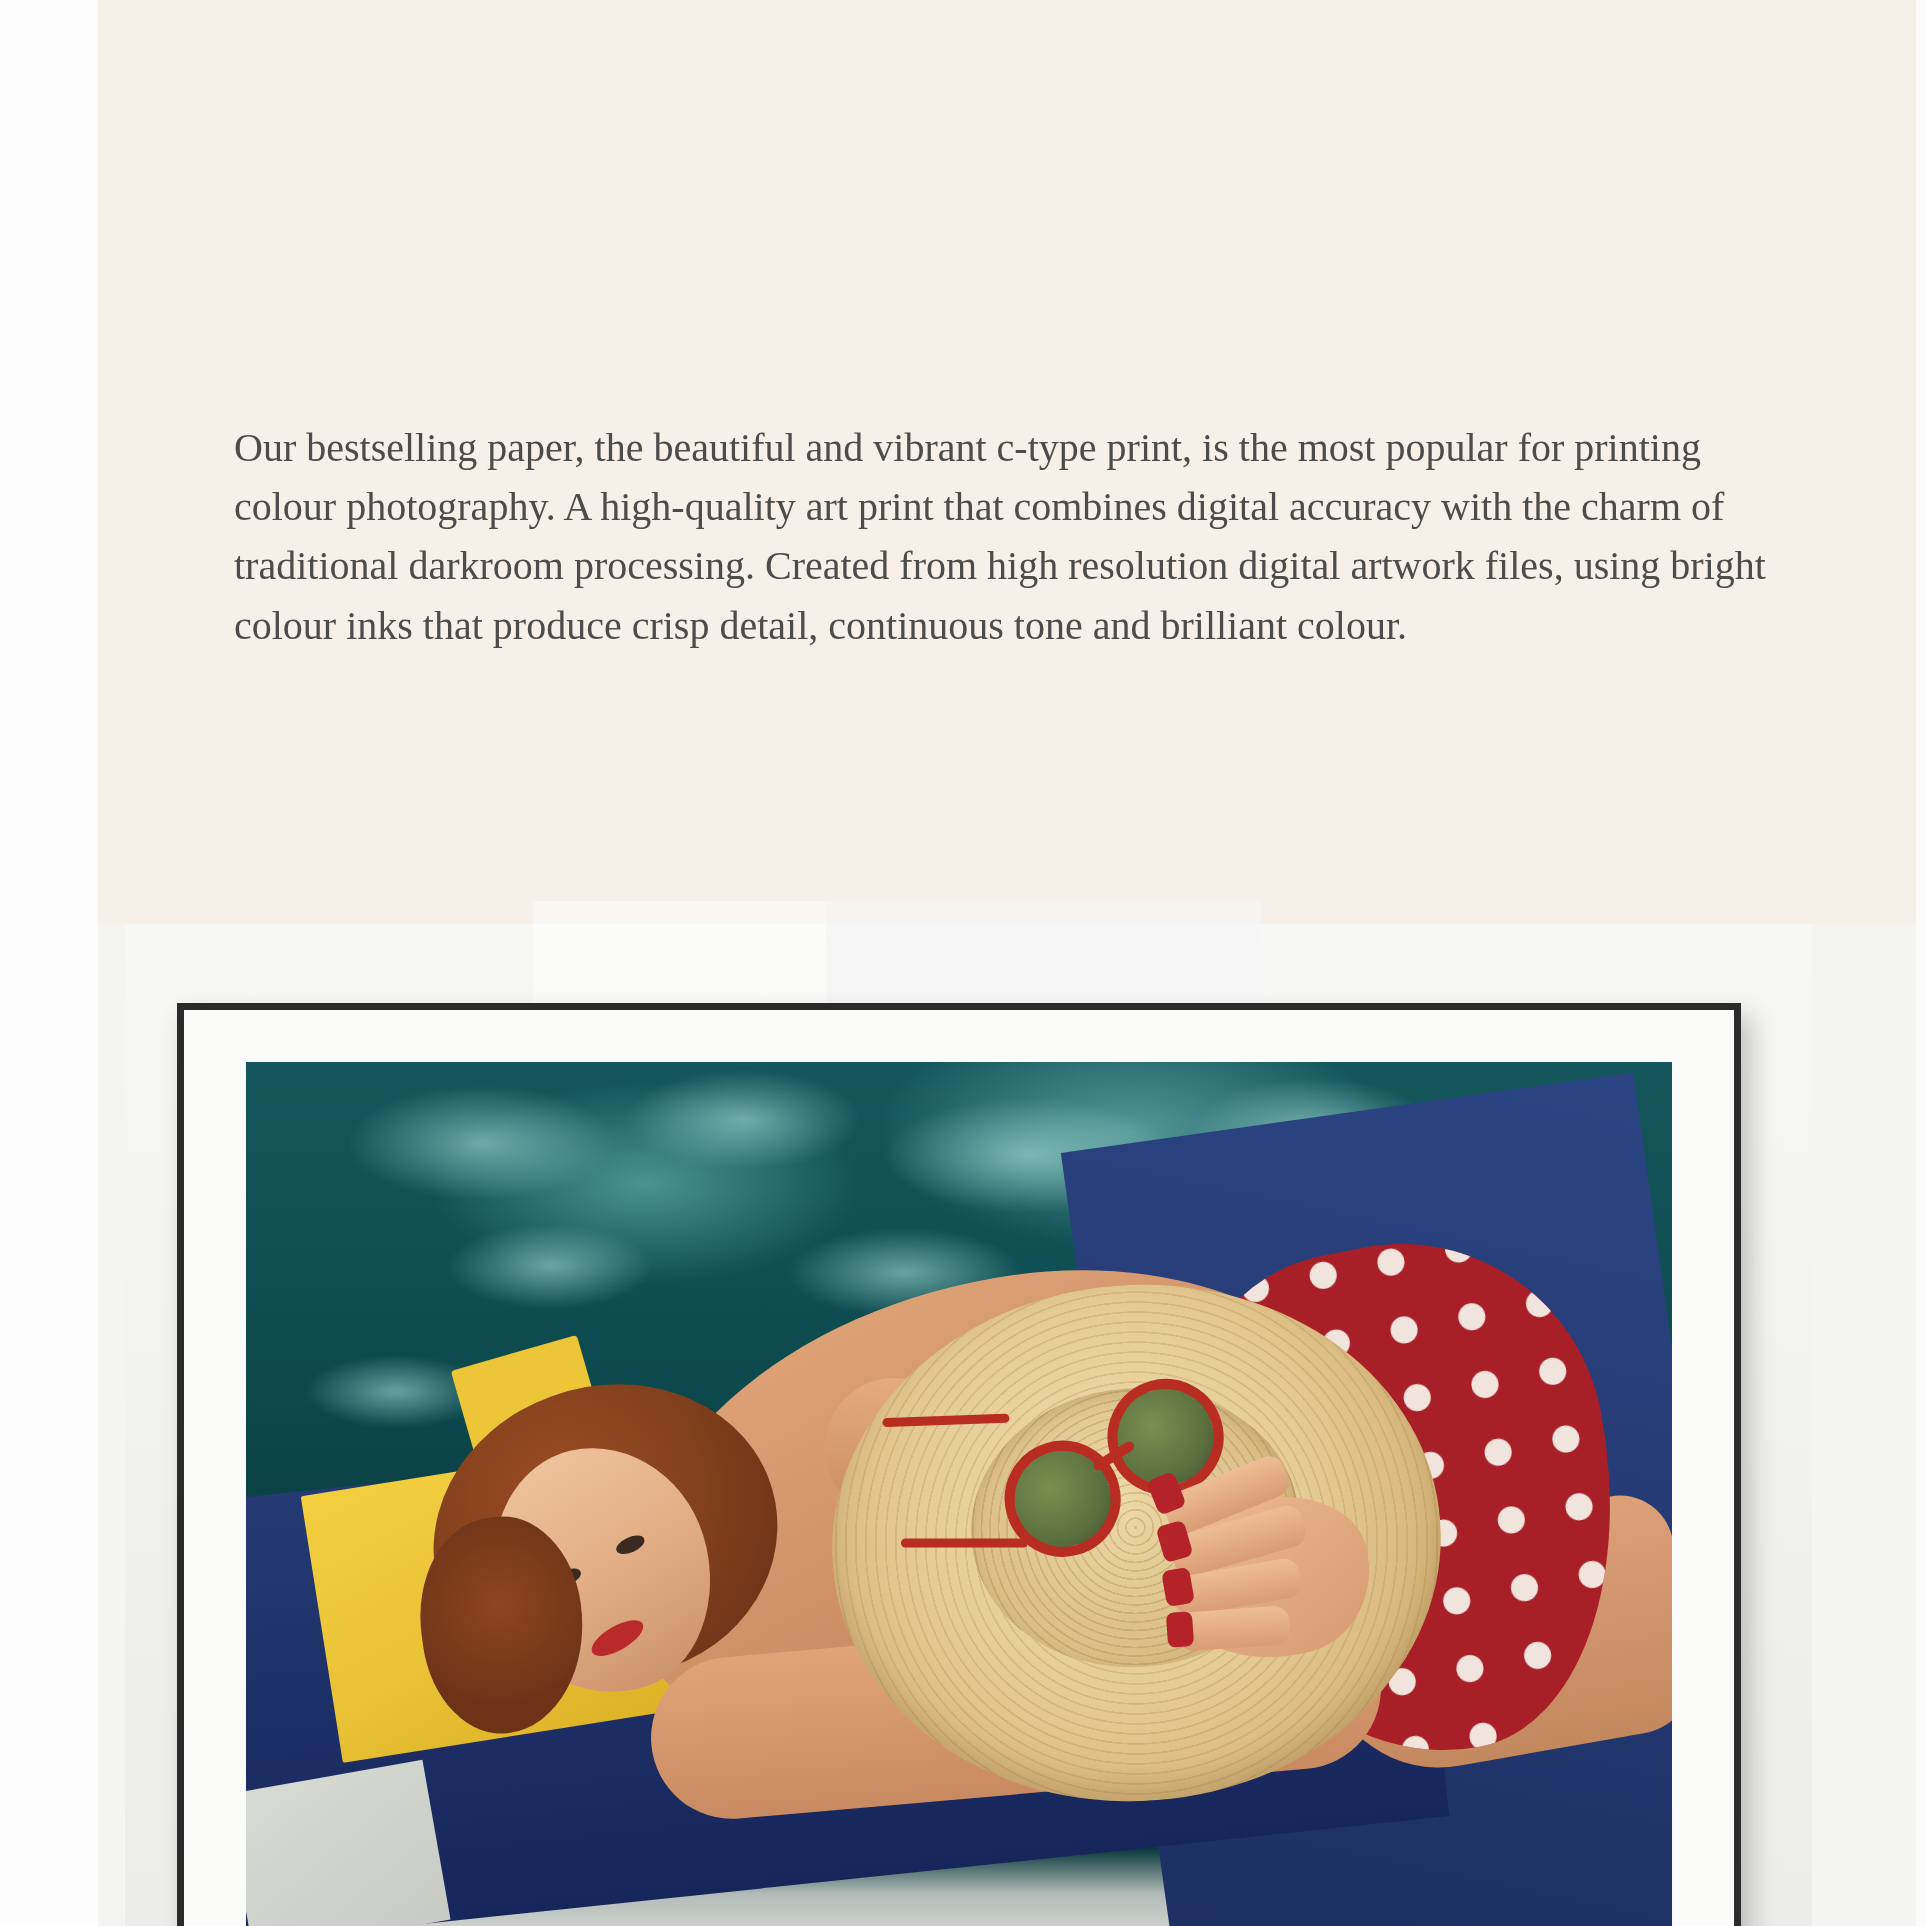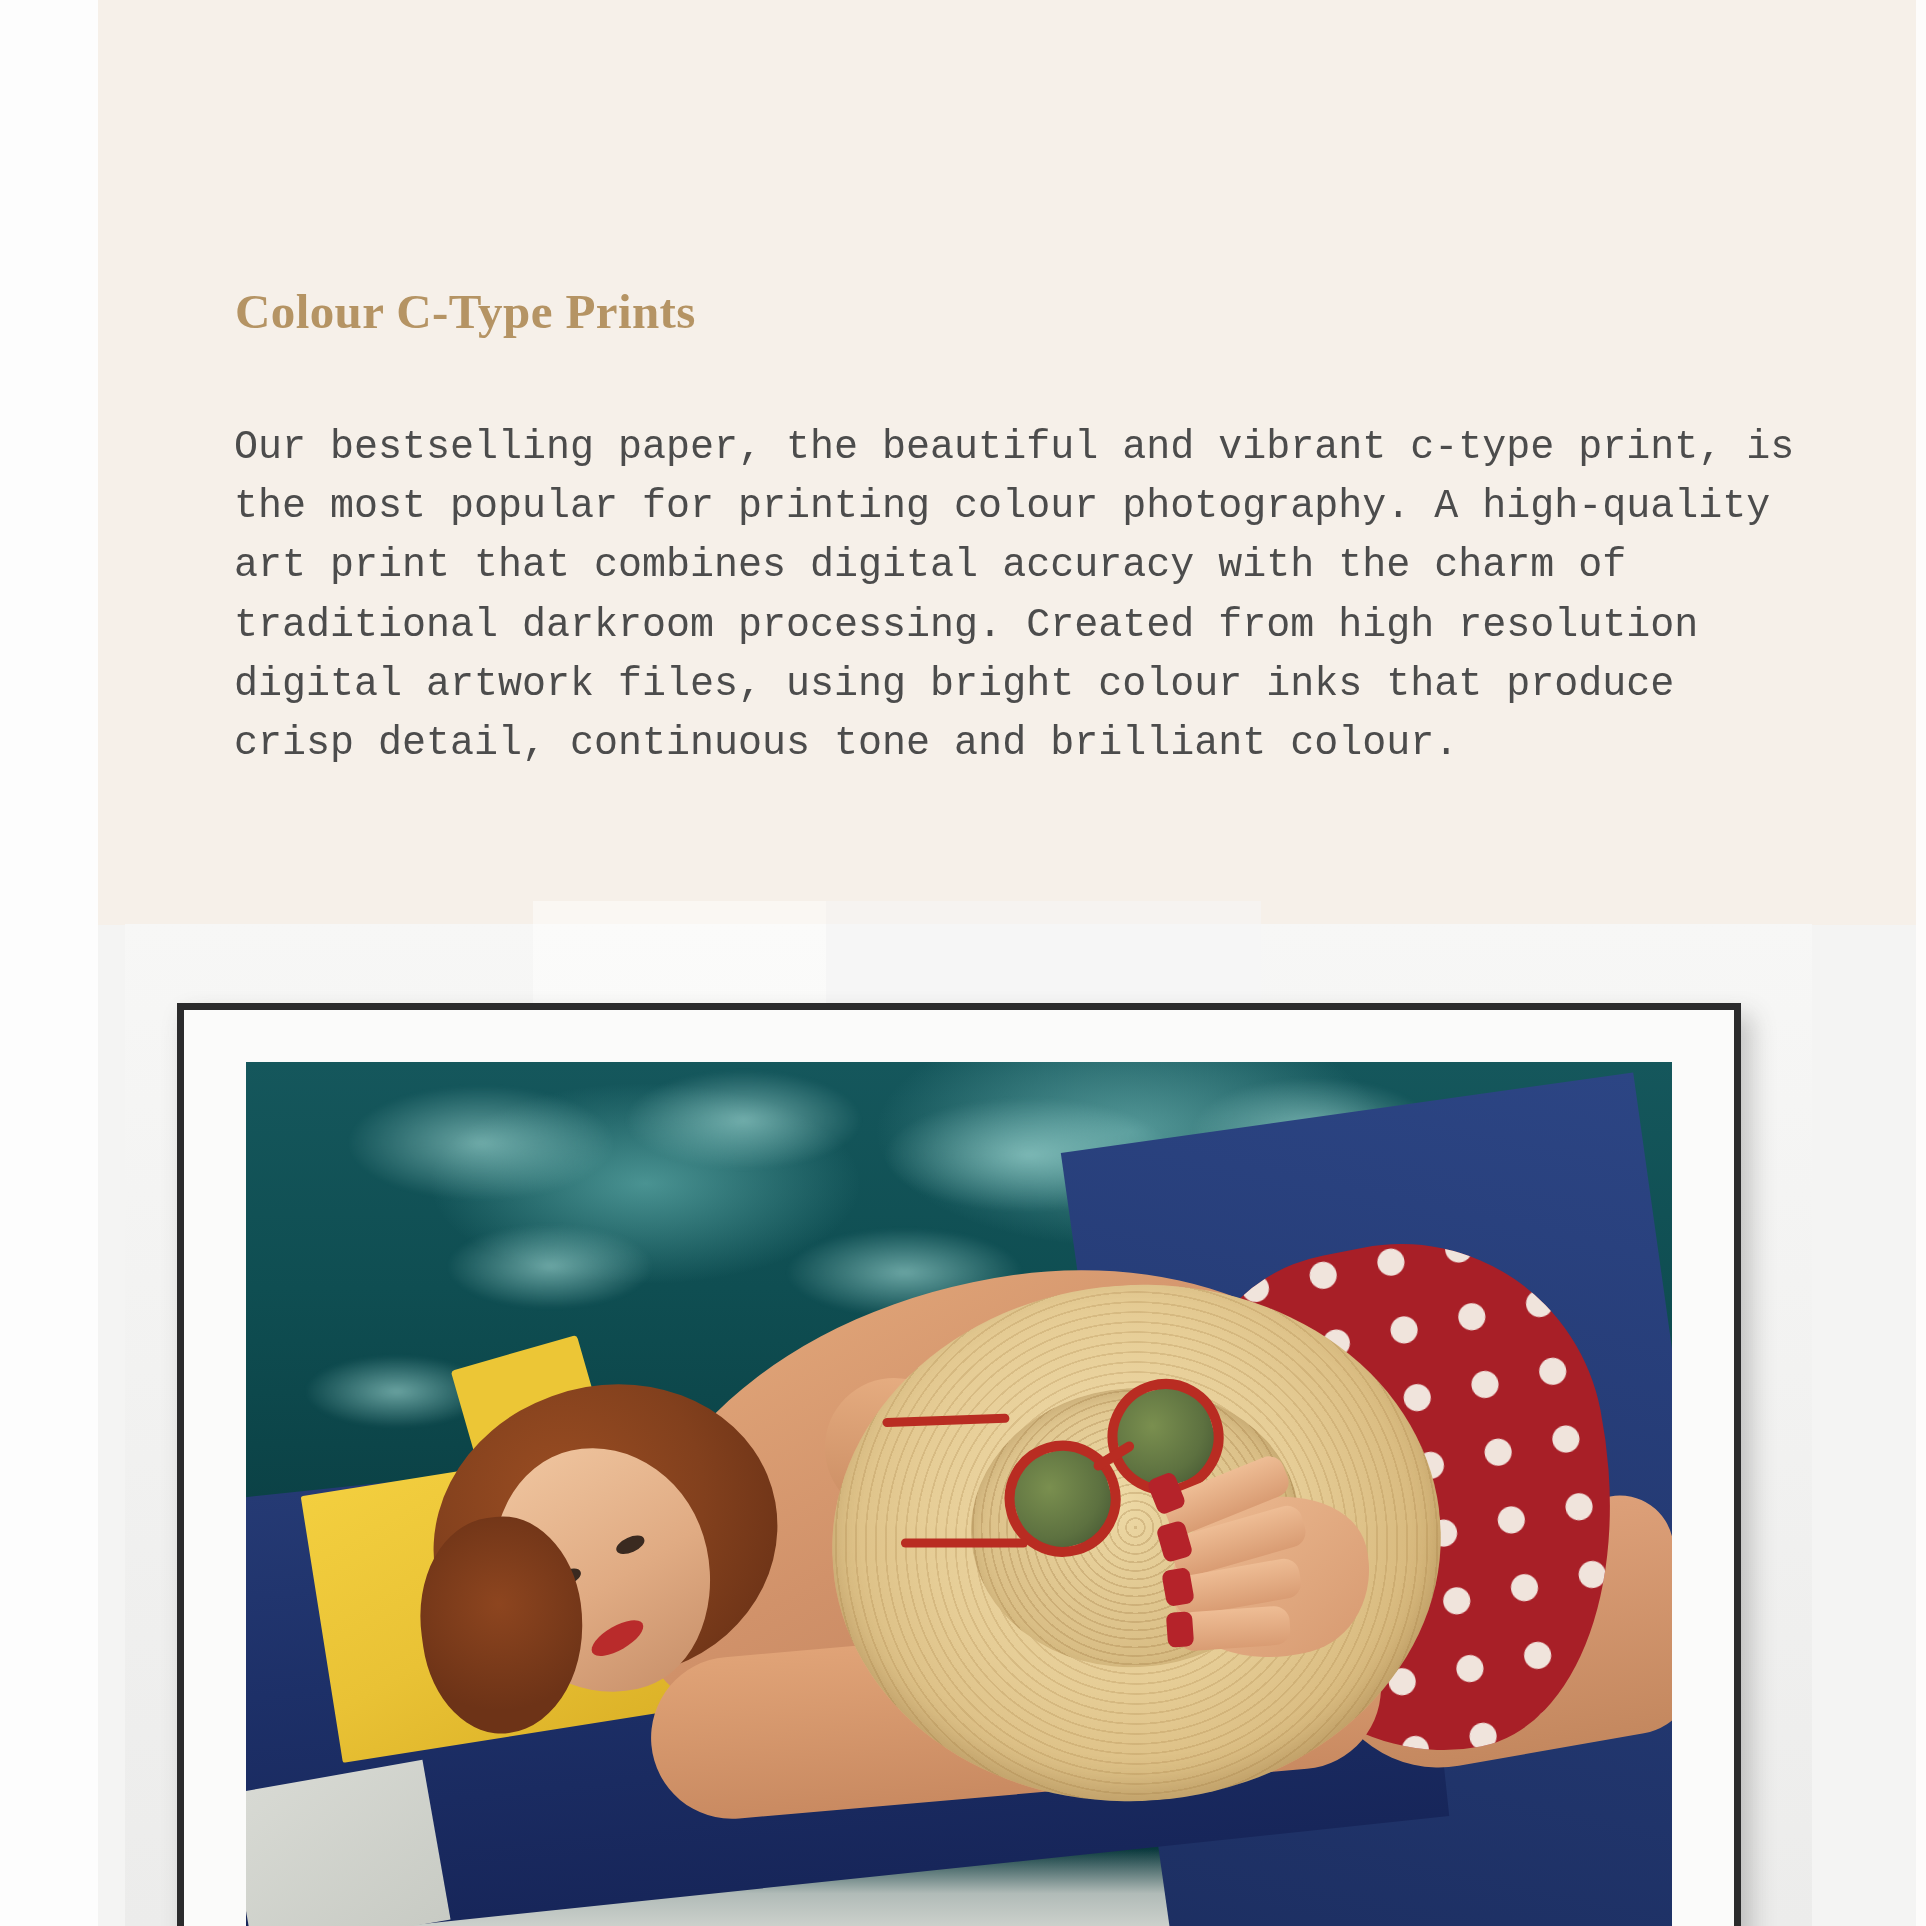--- a/index.html
+++ b/index.html
@@ -70,21 +70,21 @@
     color: #b59464;
     white-space: nowrap;
   }
 
   
   .body-copy {
     position: absolute;
     left: 234px;
     top: 378px;
     width: 1564px;
-    font-family: Liberation Mono, monospace;
+    font-family: Liberation Serif, serif;
     font-size: 40px;
     line-height: 1.48;
     color: #4c4c4c;
     font-weight: 400;
   }
 
   
   .photo-stage {
     position: absolute;
     left: 98px;
@@ -423,21 +423,20 @@
 </head>
 <body>
 
 <div class="page">
 
   <div class="left-strip"></div>
   <div class="right-strip"></div>
   <div class="cream-band"></div>
   <div class="lower-band"></div>
 
-  <h1 class="heading">Colour C-Type Prints</h1>
 
   <p class="body-copy">Our bestselling paper, the beautiful and vibrant c-type print, is the most popular for printing colour photography. A high-quality art print that combines digital accuracy with the charm of traditional darkroom processing. Created from high resolution digital artwork files, using bright colour inks that produce crisp detail, continuous tone and brilliant colour.</p>
 
   <div class="photo-stage">
     <div class="wall-soft-1"></div>
     <div class="wall-soft-2"></div>
     <div class="wall-soft-3"></div>
 
     <div class="frame-outer">
       <div class="frame-mount">

